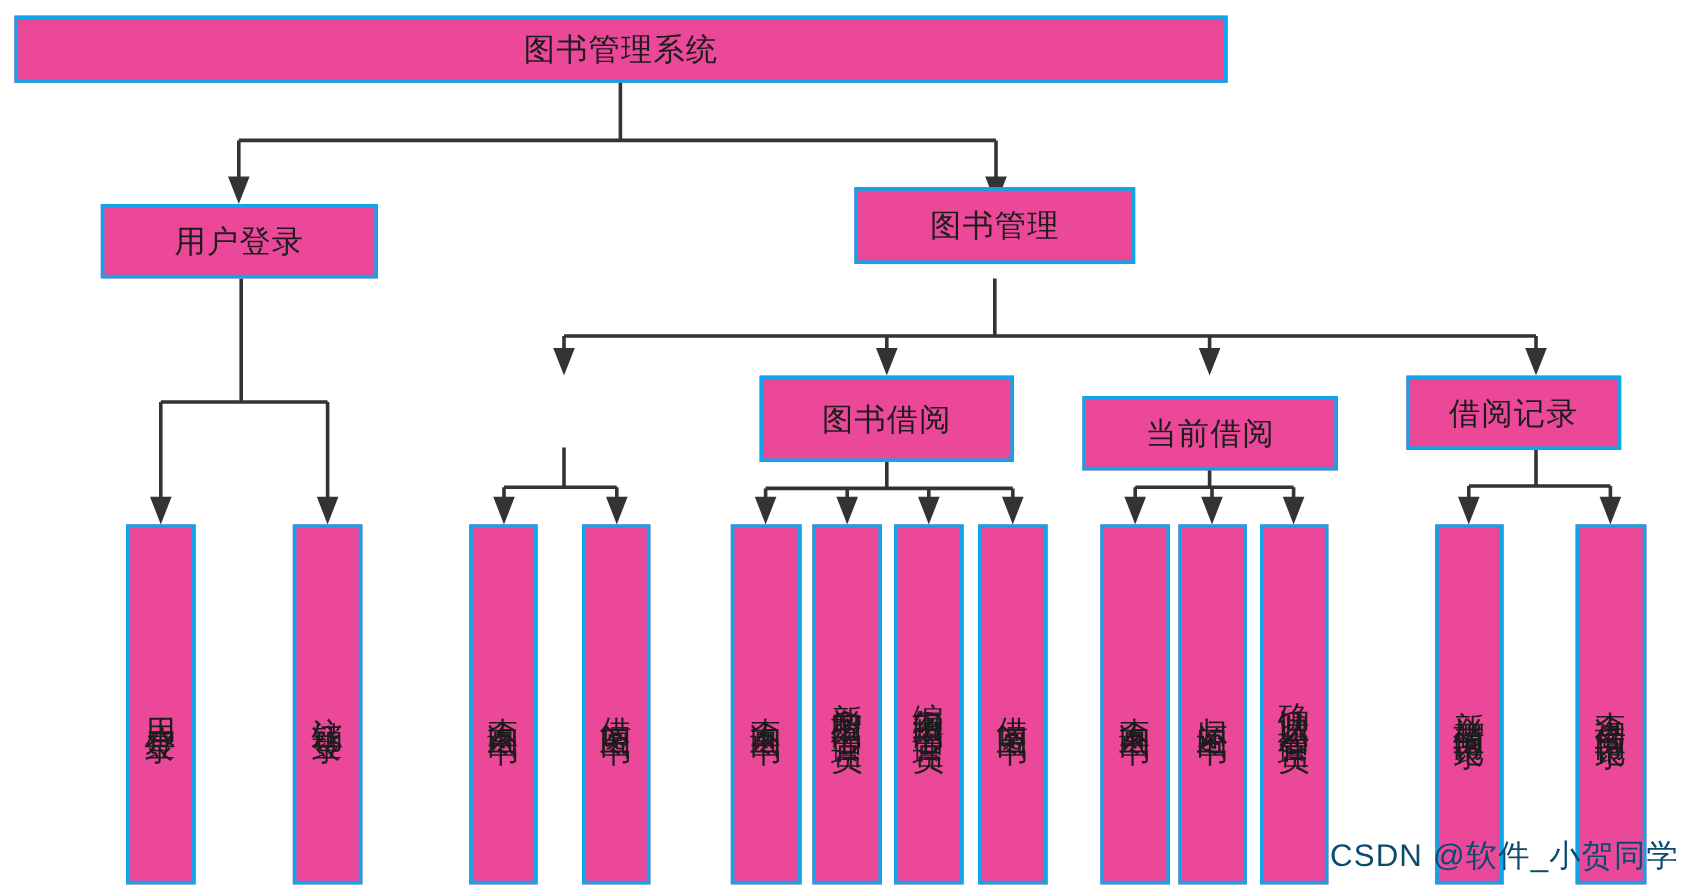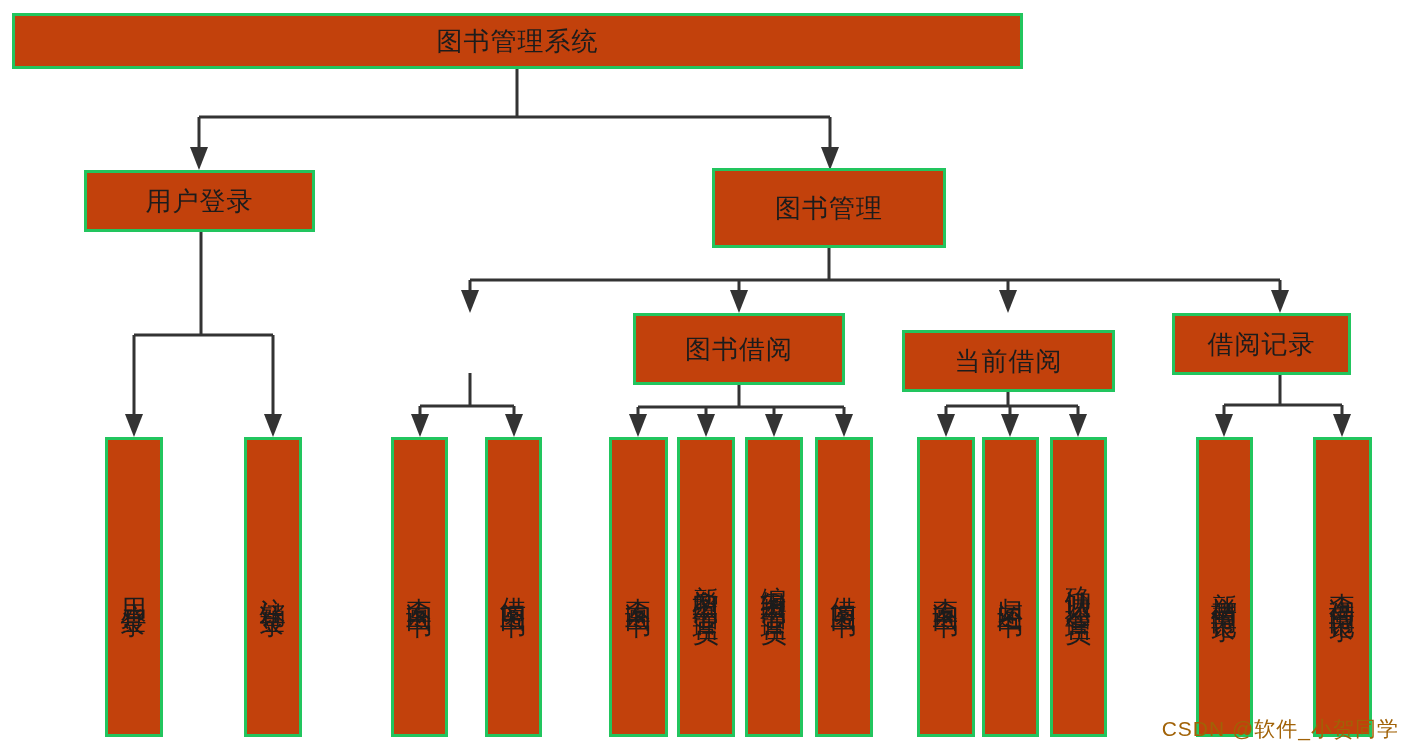--- a/index.html
+++ b/index.html
@@ -8,43 +8,43 @@
   .stage {
     position: relative;
     width: 1405px;
     height: 747px;
     background: #ffffff;
     overflow: hidden;
   }
   svg.wires { position: absolute; left: 0; top: 0; }
   .node {
     position: absolute;
-    border: 3px solid #22c55e;
-    background: #c2410c;
+    border: 3px solid #0ea5e9;
+    background: #ec4899;
     display: flex;
     align-items: center;
     justify-content: center;
     color: #1c1c1c;
   }
   .h { font-size: 26px; letter-spacing: 1px; white-space: nowrap; }
   .v span {
     writing-mode: vertical-rl;
     text-orientation: mixed;
     font-size: 26px;
     letter-spacing: 5px;
     line-height: 1;
     white-space: nowrap;
   }
   .watermark {
     position: absolute;
     right: 6px;
-    bottom: 4px;
-    font-size: 21px;
+    bottom: 16px;
+    font-size: 26px;
     letter-spacing: 1px;
-    color: #a16207;
+    color: #0c4a6e;
     white-space: nowrap;
   }
 </style>
 </head>
 <body>
 
 <div class="stage">
 
   <svg class="wires" width="1405" height="747" viewBox="0 0 1405 747">
     <path fill="none" stroke="#333333" stroke-width="3" d="
@@ -74,21 +74,21 @@
       <polygon points="1001,414 1019,414 1010,437"></polygon>
       <polygon points="1069,414 1087,414 1078,437"></polygon>
       <polygon points="1215,414 1233,414 1224,437"></polygon>
       <polygon points="1333,414 1351,414 1342,437"></polygon>
     </g>
   </svg>
 
   <div class="node h" style="left:12px; top:13px; width:1011px; height:56px;">图书管理系统</div>
 
   <div class="node h" style="left:84px; top:170px; width:231px; height:62px;">用户登录</div>
-  <div class="node h" style="left:712px; top:168px; width:234px; height:80px;">图书管理</div>
+  <div class="node h" style="left:712px; top:156px; width:234px; height:64px;">图书管理</div>
 
   <div class="node h" style="left:633px; top:313px; width:212px; height:72px;font-family:Liberation Mono, monospace;">图书借阅</div>
   <div class="node h" style="left:902px; top:330px; width:213px; height:62px;">当前借阅</div>
   <div class="node h" style="left:1172px; top:313px; width:179px; height:62px;">借阅记录</div>
 
   <div class="node v" style="left:105px; top:437px; width:58px; height:300px;">
     <span>用户登录</span>
   </div>
   <div class="node v" style="left:244px; top:437px; width:58px; height:300px;">
     <span>注销登录</span>

